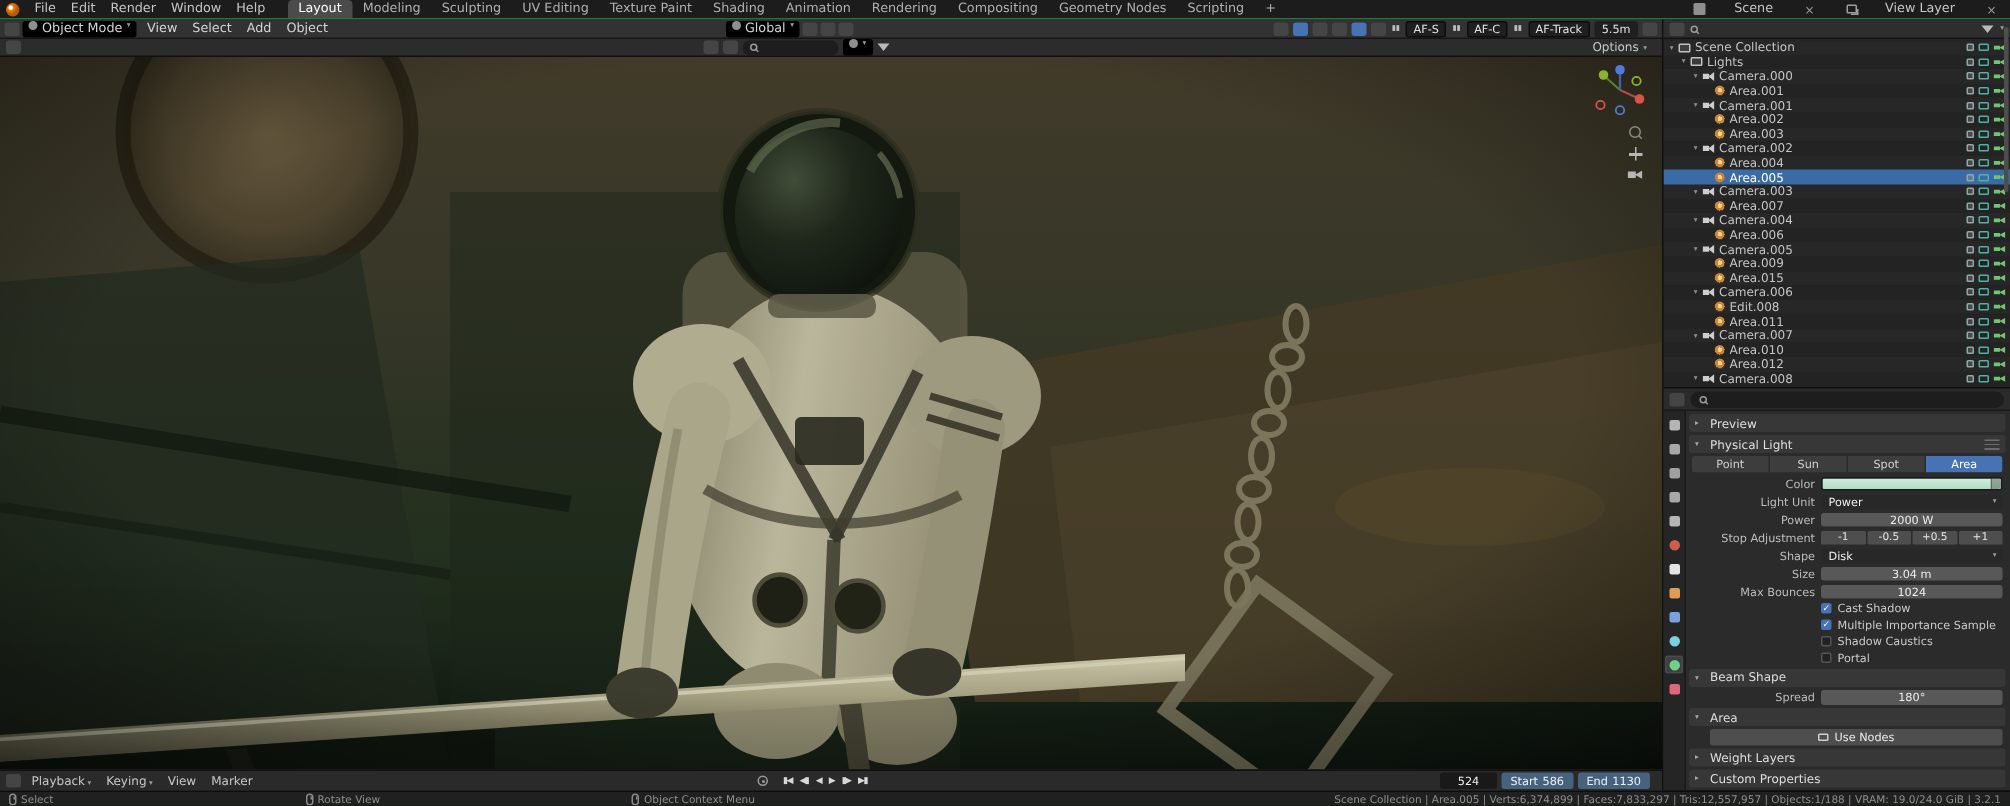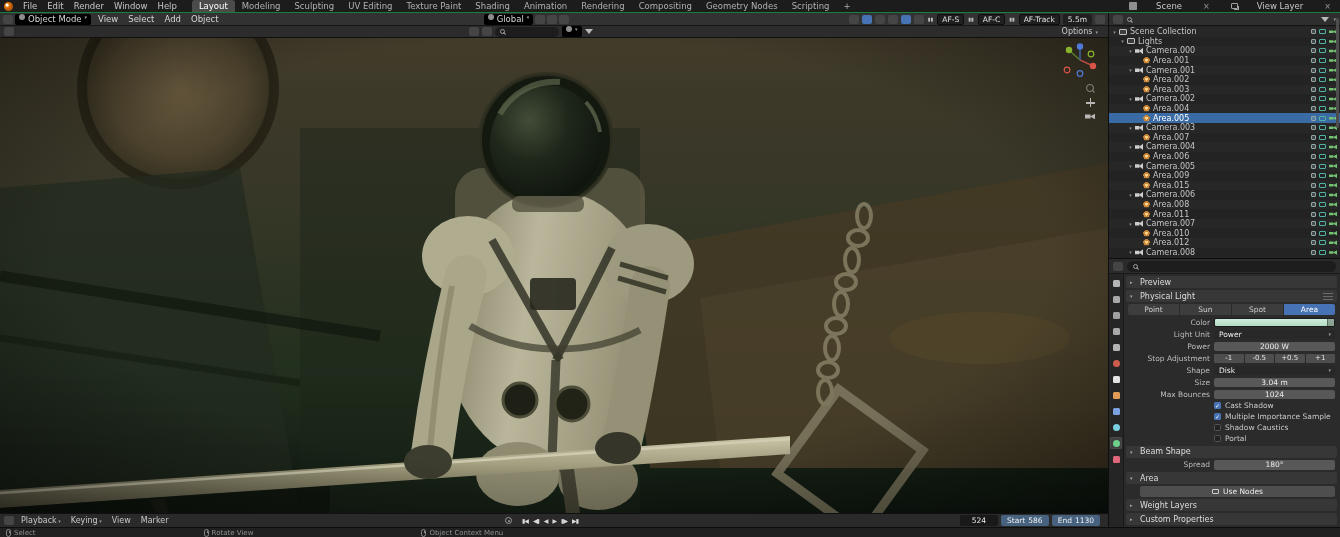--- a/index.html
+++ b/index.html
@@ -601,21 +601,21 @@
             <span class="o-label">Camera.006</span>
             <span class="o-togs">
               <span class="t-chk"></span>
               <span class="t-scr"></span>
               <span class="t-cam"></span>
             </span>
           </div>
           <div class="o-row" style="padding-left: 26px;">
             <span class="o-arrow"></span>
             <span class="oi light"></span>
-            <span class="o-label">Area.008</span>
+            <span class="o-label">Edit.008</span>
             <span class="o-togs">
               <span class="t-chk"></span>
               <span class="t-scr"></span>
               <span class="t-cam"></span>
             </span>
           </div>
           <div class="o-row" style="padding-left: 26px;">
             <span class="o-arrow"></span>
             <span class="oi light"></span>
             <span class="o-label">Area.011</span>
@@ -831,13 +831,14 @@
       </span>
       <span class="hint">
         <span class="mouse"></span>
         <span>Rotate View</span>
       </span>
       <span class="hint">
         <span class="mouse"></span>
         <span>Object Context Menu</span>
       </span>
     </span>
+  <span class="stats">Scene Collection | Area.005 | Verts:6,374,899 | Faces:7,833,297 | Tris:12,557,957 | Objects:1/188 | VRAM: 19.0/24.0 GiB | 3.2.1</span>
 </div>
 
 </body></html>

